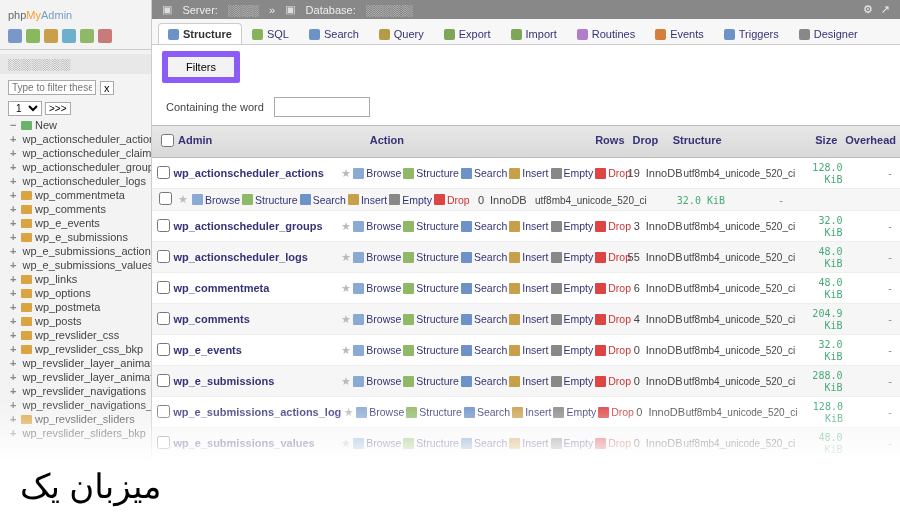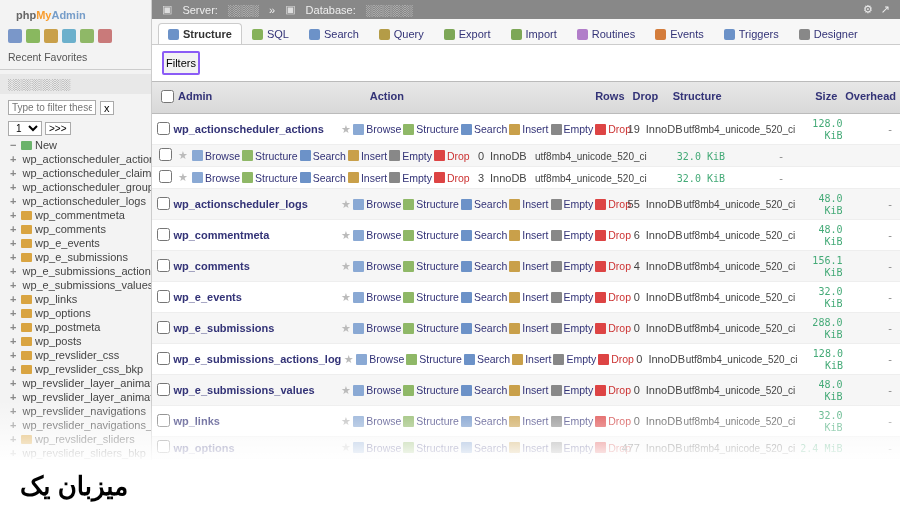--- a/index.html
+++ b/index.html
@@ -1,19 +1,19 @@
 <!DOCTYPE html>
 <html><head>
 <meta charset="utf-8">
 <style>
 *{margin:0;padding:0;box-sizing:border-box;font-family:sans-serif;font-size:11px}
 body{width:900px;height:512px;overflow:hidden;background:#fff;position:relative}
 .app{display:flex;height:100%}
 .sidebar{width:152px;background:#f3f3f3;border-right:1px solid #ccc;display:flex;flex-direction:column}
-.logo{padding:5px 16px;font-weight:bold;font-size:15px}
+.logo{padding:5px 8px;font-weight:normal;font-size:15px}
 .logo .p1{color:#666}.logo .p2{color:#f89c2e}.logo .p3{color:#769dc9}
 .sb-icons{padding:2px 8px 6px;display:flex;gap:4px}
 .sb-icons span{width:14px;height:14px;display:inline-block;border-radius:2px}
 .sb-tabs{padding:2px 8px 6px;color:#555;font-size:10.5px}
 .sb-tree{flex:1;overflow:auto;border-top:1px solid #ccc;padding:4px 0}
 .sb-head{padding:4px 8px;background:#e8e8e8;color:#666;margin-bottom:4px}
 .sb-filter{padding:2px 8px 4px;display:flex;align-items:center;gap:4px}
 .sb-filter input{width:88px;font-size:10px;padding:1px 3px;border:1px solid #aaa;background:#fff}
 .sb-x{background:#fff;border:1px solid #aaa;padding:0 3px;cursor:pointer}
 .sb-pag{padding:2px 8px;display:flex;align-items:center;gap:3px}
@@ -24,21 +24,21 @@
 .new .tico{background:#6bb36b}
 .main{flex:1;display:flex;flex-direction:column;overflow:hidden}
 .topbar{background:#888;color:#eee;padding:3px 10px;display:flex;align-items:center;gap:10px}
 .topbar .ti{opacity:.85}
 .gear{margin-left:auto;display:flex;gap:8px}
 .tabs{background:#f7f7f7;border-bottom:1px solid #ccc;padding:4px 6px 0;display:flex;gap:0}
 .tab{padding:4px 9px;color:#337;cursor:pointer;display:flex;align-items:center;gap:4px;border:1px solid transparent;border-bottom:none;white-space:nowrap}
 .tab.active{background:#fff;border-color:#ccc;border-radius:4px 4px 0 0;font-weight:bold;color:#333}
 .tab .tic{width:11px;height:11px;display:inline-block;border-radius:2px}
 .filters{padding:6px 10px}
-.filters-btn{border:2px solid #8b5cf6;background:#f3f3f3;padding:4px 2px;cursor:pointer;border-radius:2px}
+.filters-btn{border:6px solid #8b5cf6;background:#f3f3f3;padding:4px 18px;cursor:pointer;border-radius:2px}
 .filter-row{padding:8px 14px;display:flex;align-items:center;gap:10px;color:#444}
 .filter-row input{width:96px;padding:3px;border:1px solid #aaa}
 .thead{background:linear-gradient(#e8e8e8,#d8d8d8);border-top:1px solid #bbb;border-bottom:1px solid #bbb;display:flex;padding:5px 0}
 .thead div{color:#337;font-weight:bold;padding:3px 4px}
 .tbody{overflow:auto;flex:1}
 .row{display:flex;align-items:center;padding:3px 0;border-bottom:1px solid #eee}
 .row.odd{background:#f6f6f6}
 .c-chk{width:22px;text-align:center}
 .c-chk input{margin-left:5px}
 .c-name{width:200px;padding-left:3px}
@@ -50,40 +50,39 @@
 .aic{width:11px;height:11px;display:inline-block;border-radius:1px}
 .c-rows{width:40px;text-align:right;color:#444;padding-right:6px}
 .c-type{width:45px;color:#444}
 .c-coll{width:138px}
 .c-coll span{color:#444;font-size:10px}
 .c-size{width:58px;text-align:right;padding-right:6px}
 .c-size span{color:#4a7;font-family:monospace;font-size:10px}
 .c-over{width:60px;text-align:right;color:#888;padding-right:8px}
 .console{position:absolute;bottom:0;left:152px;background:#444;color:#fff;padding:2px 10px;font-size:10px}
 .footer{position:absolute;bottom:0;left:0;right:0;height:52px;background:#fff;display:flex;align-items:center;padding-left:20px;z-index:10}
-.footer span{font-size:26px;font-weight:700;color:#000;letter-spacing:1px}
+.footer span{font-size:34px;font-weight:400;color:#000;letter-spacing:1px}
 .fade{position:absolute;bottom:52px;left:0;right:0;height:60px;background:linear-gradient(transparent,rgba(255,255,255,.95));pointer-events:none;z-index:9}
 </style>
 </head>
 <body>
 
 <div class="app">
   <div class="sidebar">
     <div class="logo">
       <span class="p1">php</span><span class="p2">My</span><span class="p3">Admin</span>
     </div>
     <div class="sb-icons">
       <span style="background:#7a97c9"></span>
       <span style="background:#89b85f"></span>
       <span style="background:#c9a04a"></span>
       <span style="background:#6cb0cc"></span>
       <span style="background:#8fb867"></span>
       <span style="background:#c97a7a"></span>
     </div>
-    <div class="sb-tabs">Recent  Favorites</div>
     <div class="sb-tree">
       <div class="sb-head">░░░░░░░░</div>
       <div class="sb-filter">
         <input placeholder="Type to filter these, Enter" style="">
         <span class="sb-x">x</span>
       </div>
       <div class="sb-pag">
         <select><option>1</option></select>
         <button>&gt;&gt;&gt;</button>
       </div>
@@ -227,20 +226,24 @@
         <div class="tab"><span class="tic" style="background:#6c92c8"></span>Search</div>
         <div class="tab"><span class="tic" style="background:#b49c47"></span>Query</div>
         <div class="tab"><span class="tic" style="background:#7da757"></span>Export</div>
         <div class="tab"><span class="tic" style="background:#7da757"></span>Import</div>
         <div class="tab"><span class="tic" style="background:#b17dc9"></span>Routines</div>
         <div class="tab"><span class="tic" style="background:#d47d3c"></span>Events</div>
         <div class="tab"><span class="tic" style="background:#6c92c8"></span>Triggers</div>
         <div class="tab"><span class="tic" style="background:#888"></span>Designer</div>
       </div>
     <div class="filters"><button class="filters-btn">Filters</button></div>
+    <div class="filter-row">
+      <span>Containing the word</span>
+      <input style="">
+    </div>
     <div class="thead">
       <div class="c-chk"><input type="checkbox" style=""></div>
       <div class="c-name">Admin</div>
       <div class="c-star"></div>
       <div class="c-act">Action</div>
       <div class="c-rows">Rows</div>
       <div class="c-type">Drop</div>
       <div class="c-coll">Structure</div>
       <div class="c-size" style="text-align:right">Size</div>
       <div class="c-over" style="text-align:left">Overhead</div>
@@ -276,20 +279,21 @@
             <span class="act drop"><span class="aic" style="background:#d44"></span>Drop</span>
           </div>
           <div class="c-rows">0</div>
           <div class="c-type">InnoDB</div>
           <div class="c-coll"><span>utf8mb4_unicode_520_ci</span></div>
           <div class="c-size"><span>32.0 KiB</span></div>
           <div class="c-over">-</div>
         </div>
         <div class="row">
           <div class="c-chk"><input type="checkbox" style=""></div>
+          <div class="c-name"><a>wp_actionscheduler_groups</a></div>
           <div class="c-star">★</div>
           <div class="c-act">
             <span class="act "><span class="aic" style="background:#8aa9d4"></span>Browse</span>
             <span class="act "><span class="aic" style="background:#8fb867"></span>Structure</span>
             <span class="act "><span class="aic" style="background:#6c92c8"></span>Search</span>
             <span class="act "><span class="aic" style="background:#c9a04a"></span>Insert</span>
             <span class="act "><span class="aic" style="background:#888"></span>Empty</span>
             <span class="act drop"><span class="aic" style="background:#d44"></span>Drop</span>
           </div>
           <div class="c-rows">3</div>
@@ -342,21 +346,21 @@
             <span class="act "><span class="aic" style="background:#8aa9d4"></span>Browse</span>
             <span class="act "><span class="aic" style="background:#8fb867"></span>Structure</span>
             <span class="act "><span class="aic" style="background:#6c92c8"></span>Search</span>
             <span class="act "><span class="aic" style="background:#c9a04a"></span>Insert</span>
             <span class="act "><span class="aic" style="background:#888"></span>Empty</span>
             <span class="act drop"><span class="aic" style="background:#d44"></span>Drop</span>
           </div>
           <div class="c-rows">4</div>
           <div class="c-type">InnoDB</div>
           <div class="c-coll"><span>utf8mb4_unicode_520_ci</span></div>
-          <div class="c-size"><span>156.1 KiB</span></div>
+          <div class="c-size"><span>204.9 KiB</span></div>
           <div class="c-over">-</div>
         </div>
         <div class="row">
           <div class="c-chk"><input type="checkbox" style=""></div>
           <div class="c-name"><a>wp_e_events</a></div>
           <div class="c-star">★</div>
           <div class="c-act">
             <span class="act "><span class="aic" style="background:#8aa9d4"></span>Browse</span>
             <span class="act "><span class="aic" style="background:#8fb867"></span>Structure</span>
             <span class="act "><span class="aic" style="background:#6c92c8"></span>Search</span>

